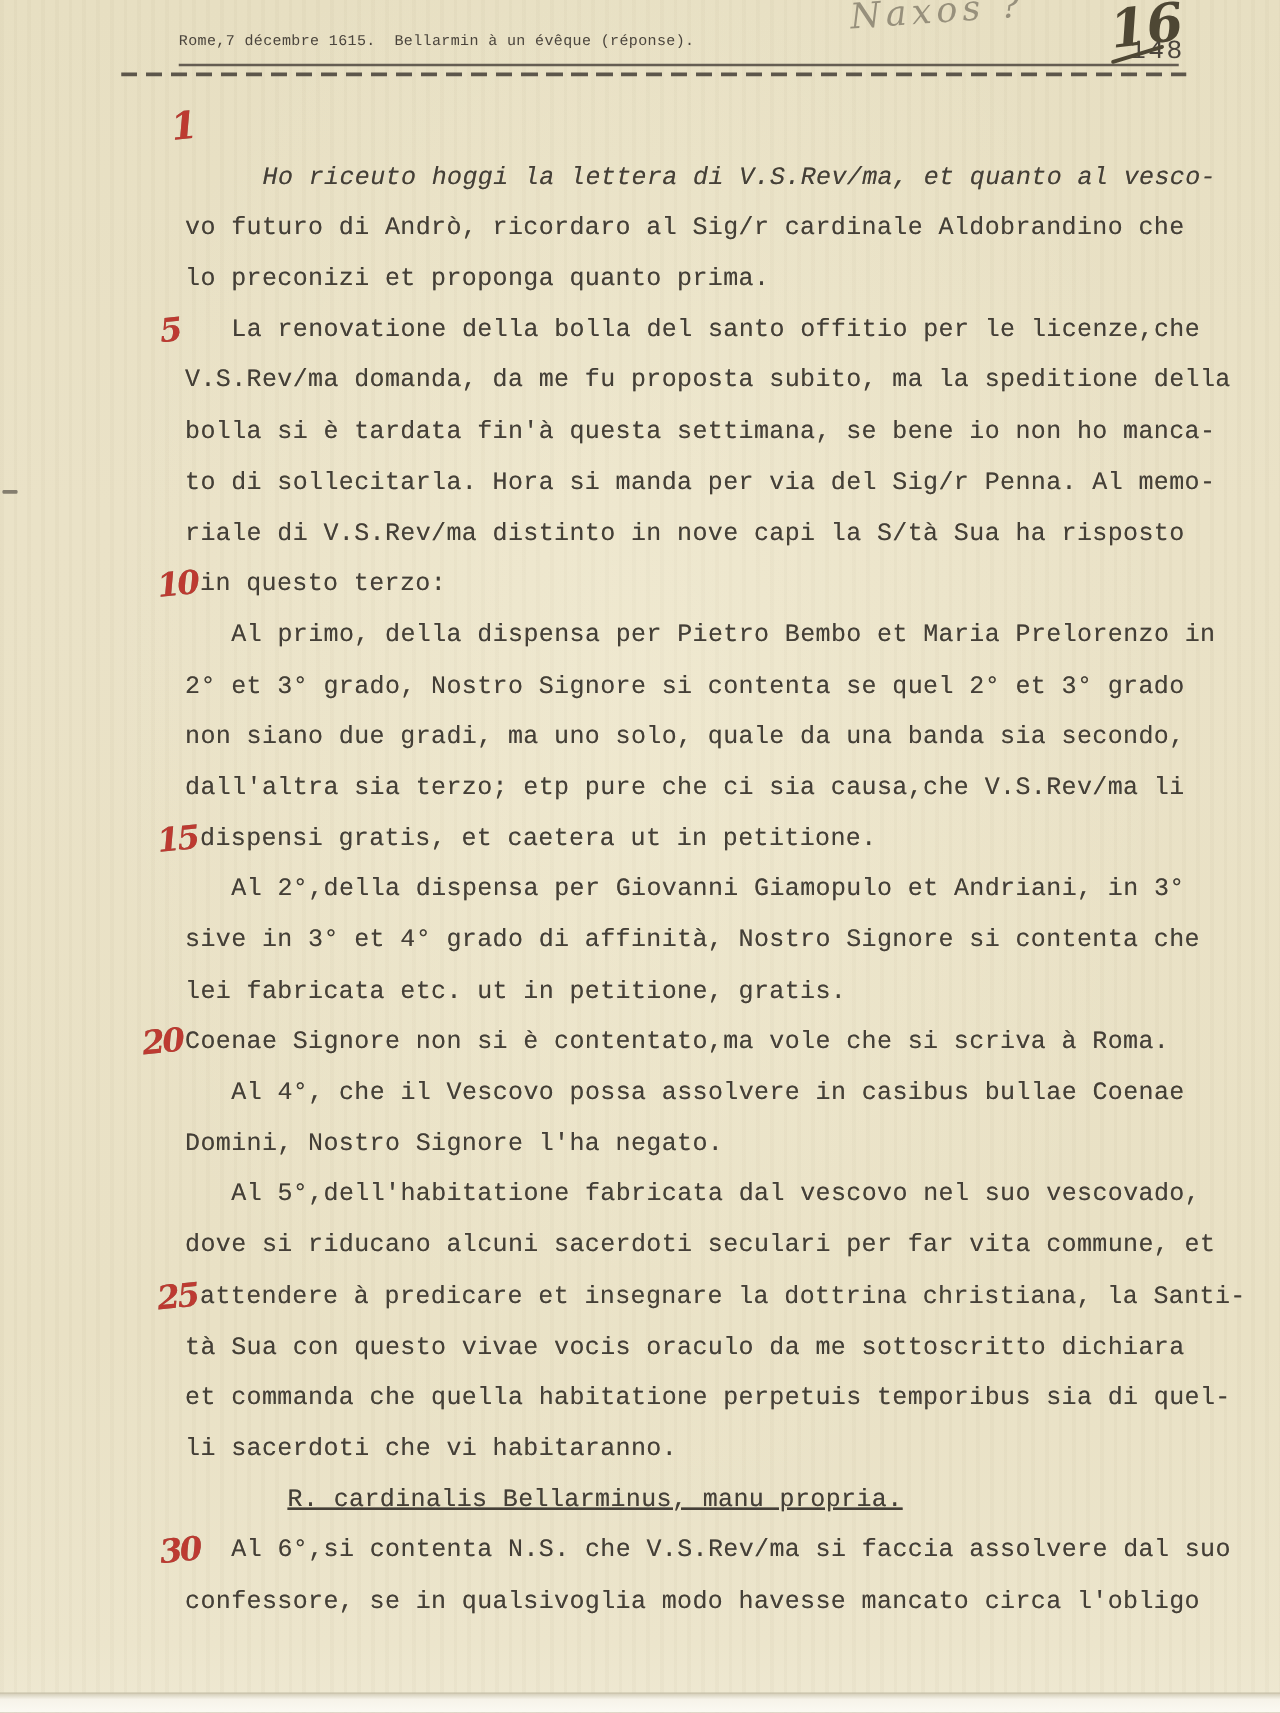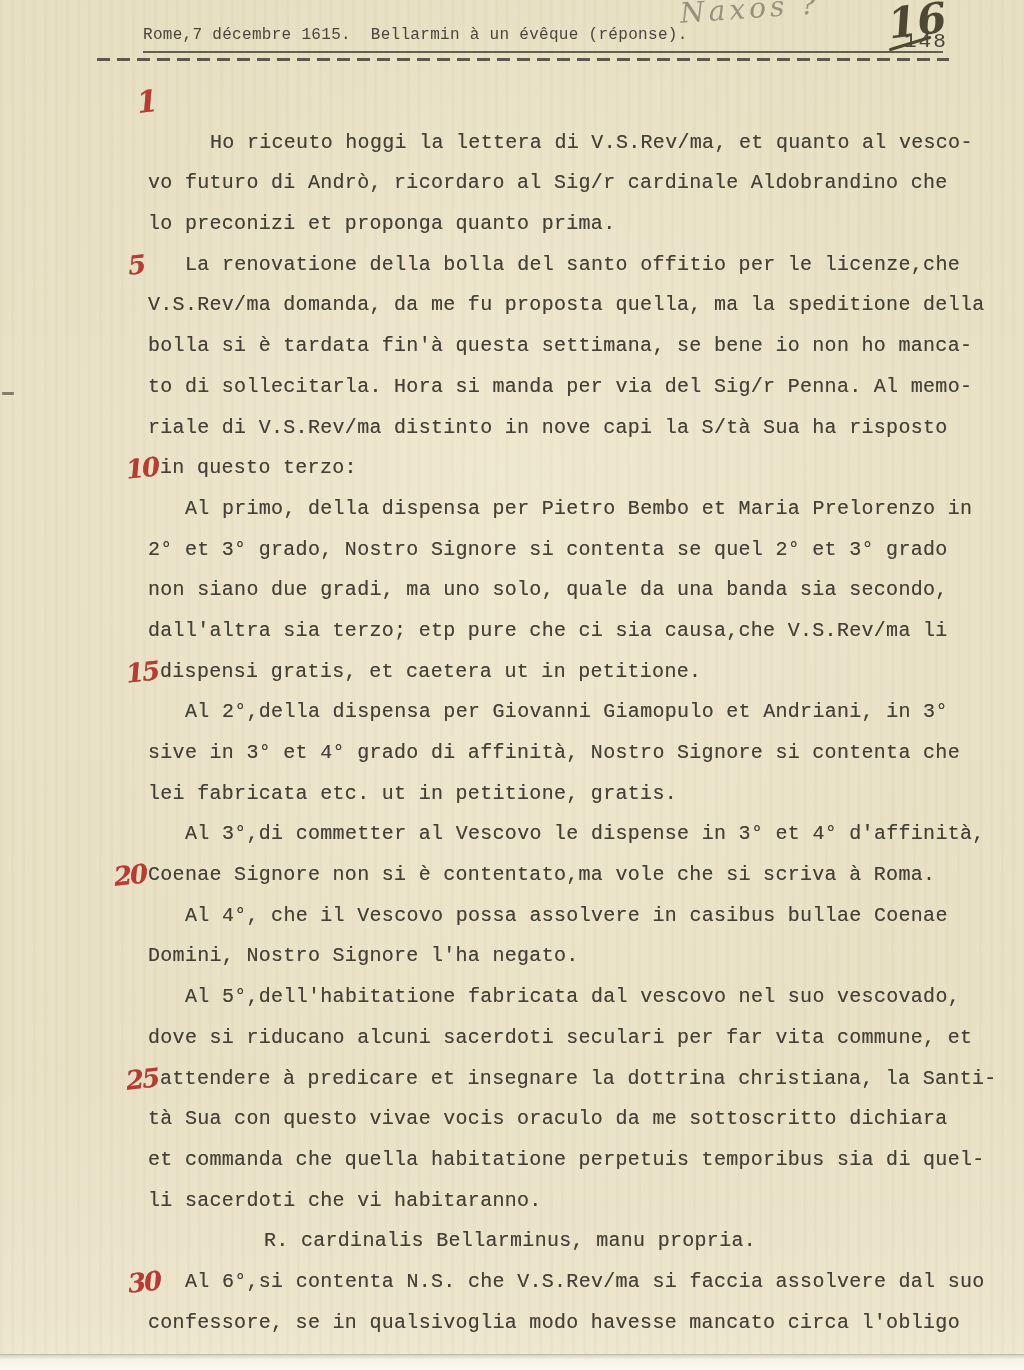--- a/index.html
+++ b/index.html
@@ -13,21 +13,21 @@
     position:relative;width:1024px;height:1370px;overflow:hidden;
     background:
       radial-gradient(ellipse at 50% 40%, rgba(255,252,235,.25) 0%, rgba(0,0,0,0) 60%),
       repeating-linear-gradient(90deg, rgba(120,105,70,.035) 0 3px, rgba(0,0,0,0) 3px 11px),
       linear-gradient(180deg,#e7dfc2 0%, #eae2c7 30%, #e9e1c5 78%, #ece5cc 96%, #efe9d3 100%);
     color:#47413a;
   }
   
   .hdr-title{
     position:absolute;left:143px;top:26px;
-    font-size:16px;letter-spacing:.3px;white-space:pre;color:#4a443c;
+    font-size:12px;letter-spacing:.3px;white-space:pre;color:#4a443c;
   }
   .rule-solid{
     position:absolute;left:143px;top:51px;width:800px;height:2px;
     background:#4d473e;opacity:.85;
   }
   .rule-dashed{
     position:absolute;left:97px;top:58px;width:852px;height:3px;
     background:repeating-linear-gradient(90deg,#4d473e 0 13px,rgba(0,0,0,0) 13px 20px);
     opacity:.9;
   }
@@ -56,25 +56,25 @@
   
   .body{
     position:absolute;left:148px;top:82px;width:866px;
   }
   .line{
     position:relative;height:40.7px;line-height:40.7px;
     font-size:20px;letter-spacing:.3px;white-space:pre;color:#443f37;
     text-shadow:0 0 .5px rgba(68,63,55,.55);
   }
   .line.greeting{margin-left:122px;}
-  .line.para{margin-left:62px;}
+  .line.para{margin-left:62px;font-style:italic;}
   .line.item{margin-left:37px;}
   .line.flush{margin-left:0;}
   .line.flush-sm{margin-left:12px;}
-  .line.signature{margin-left:116px;}
+  .line.signature{margin-left:82px;text-decoration:underline;}
   .num{
     position:absolute;left:-34px;top:0;
     font-family:"DejaVu Serif","Liberation Serif",serif;
     font-style:italic;font-weight:bold;font-size:26px;line-height:40.7px;
     color:#bd3a31;transform:rotate(-6deg);letter-spacing:-2px;
   }
   .greeting .num{left:-133px;font-size:30px;}
   .item .num{left:-57px;}
   
   .bottom-edge{
@@ -104,34 +104,33 @@
 
   <div class="rule-solid"></div>
   <div class="rule-dashed"></div>
 
   <div class="body" id="letter-body">
       <div class="line greeting"><span class="num">1</span></div>
       <div class="line para"><span>Ho riceuto hoggi la lettera di V.S.Rev/ma, et quanto al vesco-</span></div>
       <div class="line flush"><span>vo futuro di Andrò, ricordaro al Sig/r cardinale Aldobrandino che</span></div>
       <div class="line flush"><span>lo preconizi et proponga quanto prima.</span></div>
       <div class="line item"><span class="num">5</span><span>La renovatione della bolla del santo offitio per le licenze,che</span></div>
-      <div class="line flush"><span>V.S.Rev/ma domanda, da me fu proposta quella, ma la speditione della</span></div>
+      <div class="line flush"><span>V.S.Rev/ma domanda, da me fu proposta subito, ma la speditione della</span></div>
       <div class="line flush"><span>bolla si è tardata fin'à questa settimana, se bene io non ho manca-</span></div>
       <div class="line flush"><span>to di sollecitarla. Hora si manda per via del Sig/r Penna. Al memo-</span></div>
       <div class="line flush"><span>riale di V.S.Rev/ma distinto in nove capi la S/tà Sua ha risposto</span></div>
       <div class="line flush-sm"><span class="num">10</span><span>in questo terzo:</span></div>
       <div class="line item"><span>Al primo, della dispensa per Pietro Bembo et Maria Prelorenzo in</span></div>
       <div class="line flush"><span>2° et 3° grado, Nostro Signore si contenta se quel 2° et 3° grado</span></div>
       <div class="line flush"><span>non siano due gradi, ma uno solo, quale da una banda sia secondo,</span></div>
       <div class="line flush"><span>dall'altra sia terzo; etp pure che ci sia causa,che V.S.Rev/ma li</span></div>
       <div class="line flush-sm"><span class="num">15</span><span>dispensi gratis, et caetera ut in petitione.</span></div>
       <div class="line item"><span>Al 2°,della dispensa per Giovanni Giamopulo et Andriani, in 3°</span></div>
       <div class="line flush"><span>sive in 3° et 4° grado di affinità, Nostro Signore si contenta che</span></div>
       <div class="line flush"><span>lei fabricata etc. ut in petitione, gratis.</span></div>
-      <div class="line item"><span>Al 3°,di commetter al Vescovo le dispense in 3° et 4° d'affinità,</span></div>
       <div class="line flush"><span class="num">20</span><span>Coenae Signore non si è contentato,ma vole che si scriva à Roma.</span></div>
       <div class="line item"><span>Al 4°, che il Vescovo possa assolvere in casibus bullae Coenae</span></div>
       <div class="line flush"><span>Domini, Nostro Signore l'ha negato.</span></div>
       <div class="line item"><span>Al 5°,dell'habitatione fabricata dal vescovo nel suo vescovado,</span></div>
       <div class="line flush"><span>dove si riducano alcuni sacerdoti seculari per far vita commune, et</span></div>
       <div class="line flush-sm"><span class="num">25</span><span>attendere à predicare et insegnare la dottrina christiana, la Santi-</span></div>
       <div class="line flush"><span>tà Sua con questo vivae vocis oraculo da me sottoscritto dichiara</span></div>
       <div class="line flush"><span>et commanda che quella habitatione perpetuis temporibus sia di quel-</span></div>
       <div class="line flush"><span>li sacerdoti che vi habitaranno.</span></div>
       <div class="line signature"><span>R. cardinalis Bellarminus, manu propria.</span></div>

